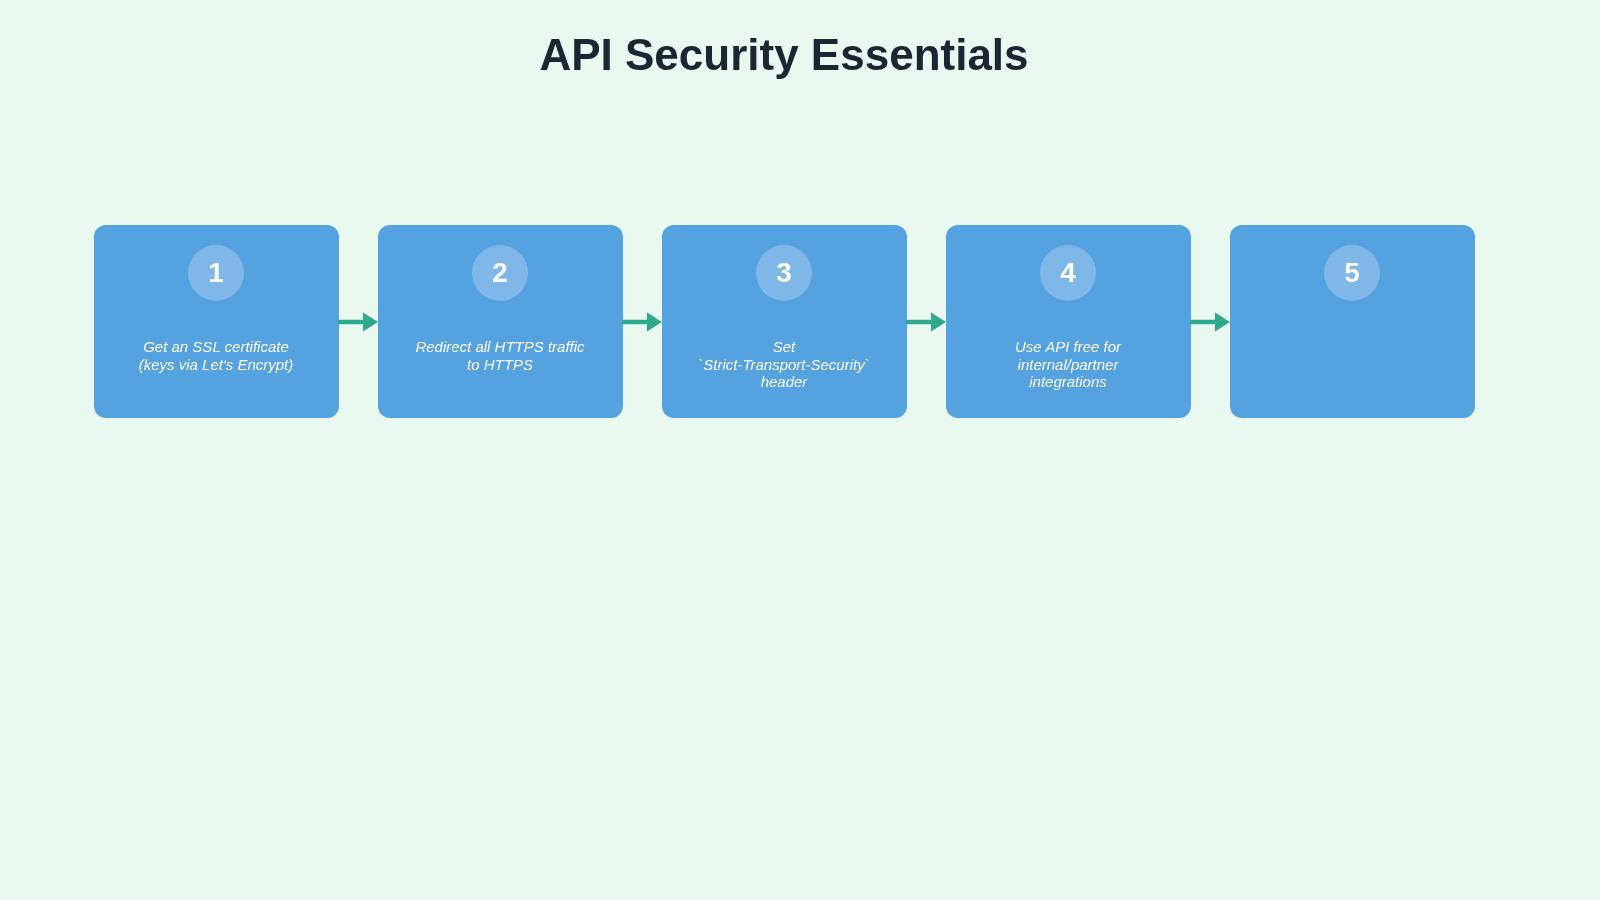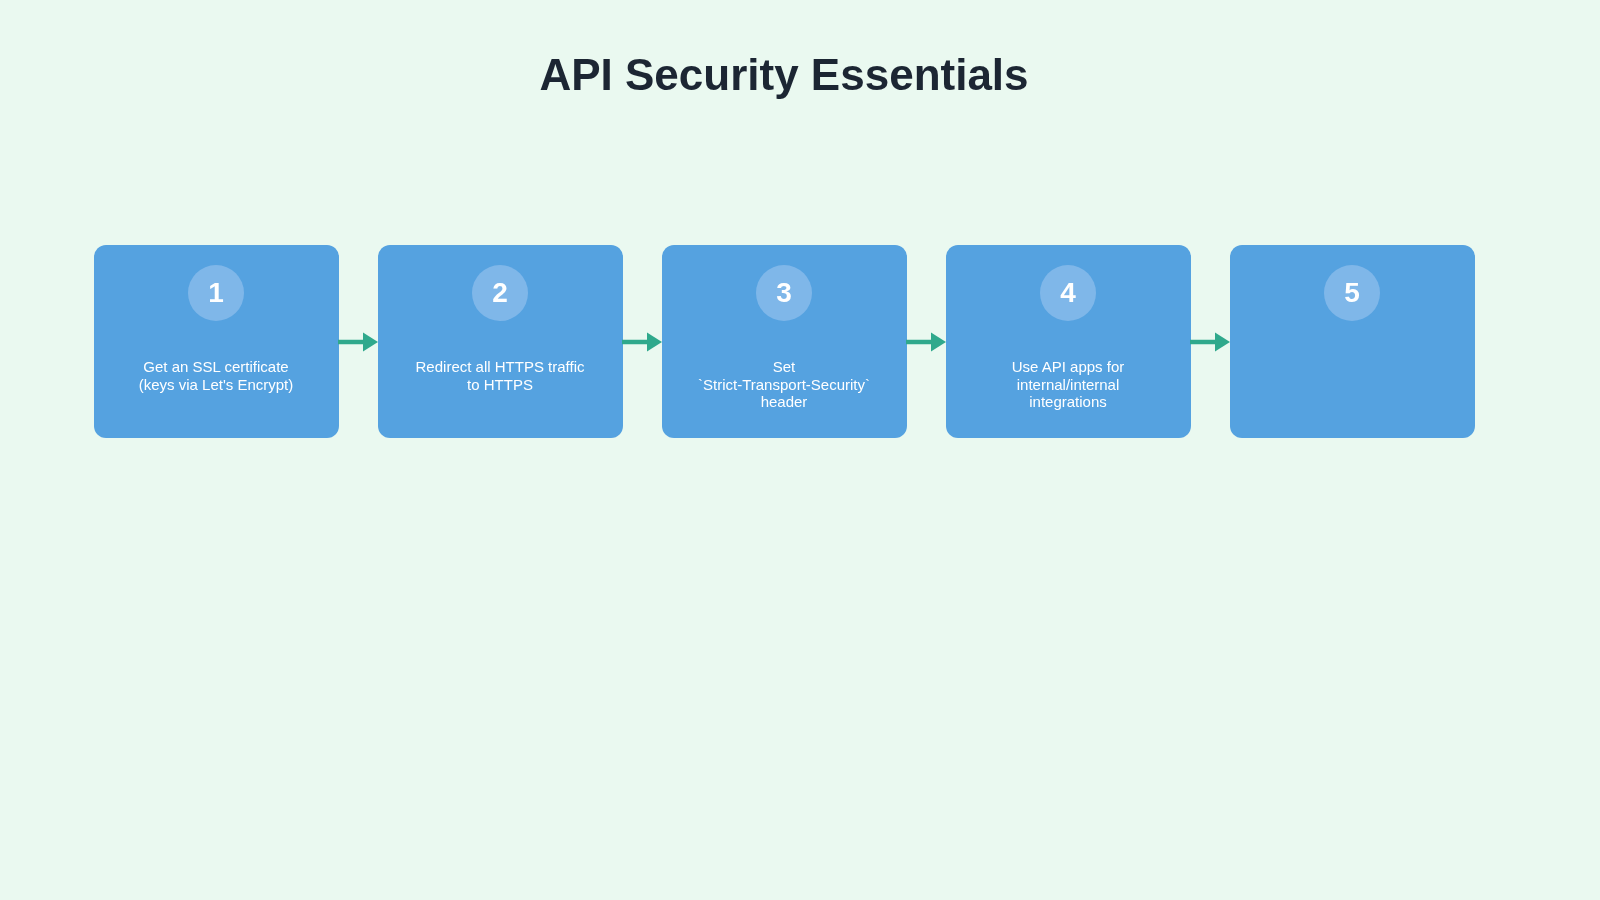--- a/index.html
+++ b/index.html
@@ -17,21 +17,21 @@
   }
   body {
     width: 1600px;
     height: 900px;
     background: var(--page-bg);
     font-family: "Liberation Sans", sans-serif;
     overflow: hidden;
   }
   .canvas {
     width: 1568px;
-    padding-top: 52px;
+    padding-top: 32px;
   }
   .page-title {
     margin: 0;
     text-align: center;
     font-size: 44px;
     line-height: 46px;
     font-weight: bold;
     color: var(--title-color);
   }
   .steps-row {
@@ -61,20 +61,21 @@
     color: var(--step-text-color);
     font-size: 28px;
     font-weight: bold;
   }
   .step-label {
     margin-top: 37px;
     text-align: center;
     color: var(--step-text-color);
     font-size: 15px;
     line-height: 17.5px;
+    font-style: italic;
   }
   .step-label .line {
     white-space: nowrap;
   }
   .arrow-cell {
     width: 39px;
     height: 193px;
     flex: 0 0 auto;
     display: flex;
     align-items: center;
@@ -143,22 +144,22 @@
       <path d="M0 12 H27" stroke="var(--arrow-color)" stroke-width="4.5" fill="none"></path>
       <path d="M25 2.5 L40 12 L25 21.5 Z" fill="var(--arrow-color)"></path>
     </svg>
   </div>
 
   <div class="step-box">
     <div class="step-badge">
       <span class="step-number">4</span>
     </div>
     <div class="step-label">
-          <div class="line">Use API apps for</div>
-          <div class="line">internal/internal</div>
+          <div class="line">Use API free for</div>
+          <div class="line">internal/partner</div>
           <div class="line">integrations</div>
         </div>
   </div>
 
   <div class="arrow-cell">
     <svg class="arrow-svg" viewBox="0 0 40 24" xmlns="http://www.w3.org/2000/svg">
       <path d="M0 12 H27" stroke="var(--arrow-color)" stroke-width="4.5" fill="none"></path>
       <path d="M25 2.5 L40 12 L25 21.5 Z" fill="var(--arrow-color)"></path>
     </svg>
   </div>

